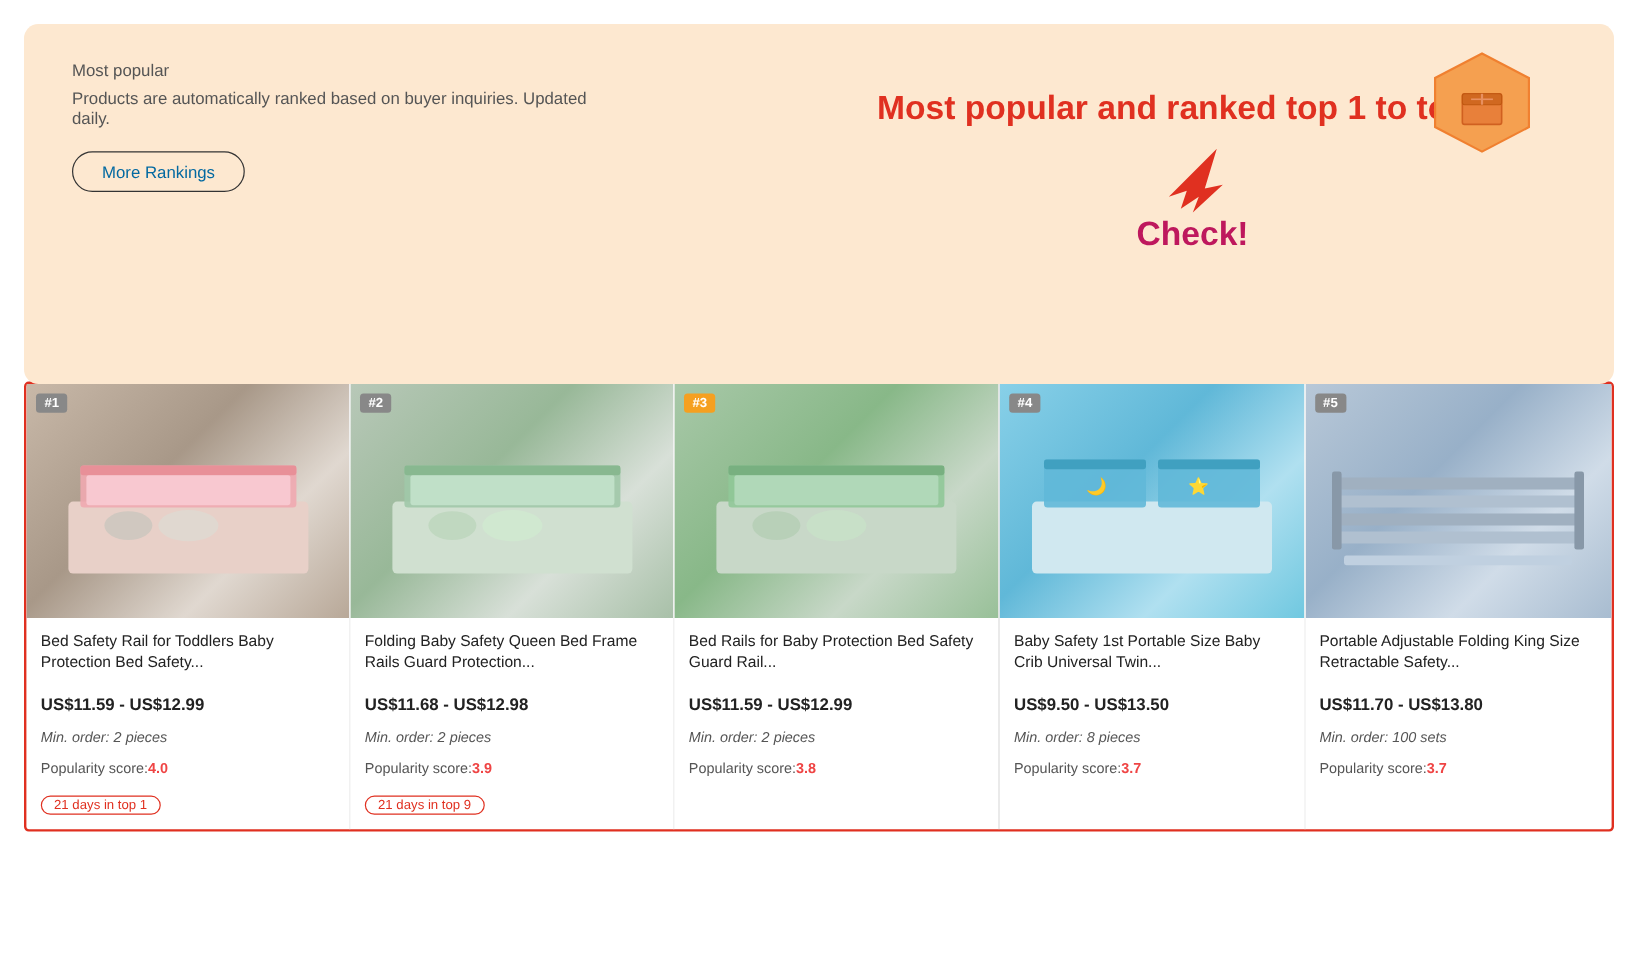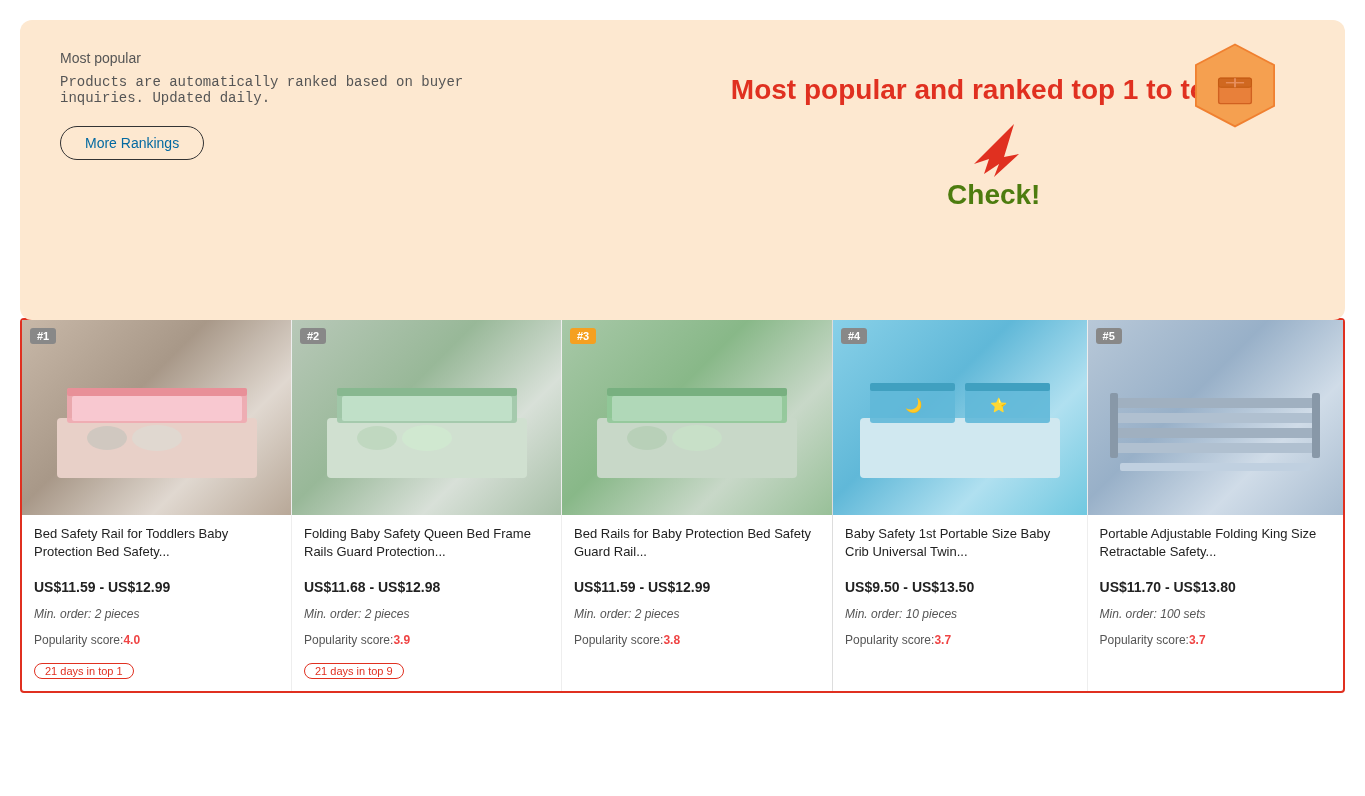--- a/index.html
+++ b/index.html
@@ -41,21 +41,20 @@
       font-weight: 800;
       color: #222;
       margin-bottom: 14px;
     }
 
     .banner-subtitle {
       font-size: 14px;
       color: #555;
       margin-bottom: 20px;
       max-width: 450px;
-      font-family: Liberation Mono, monospace;
     }
 
     .more-rankings-btn {
       border: 1.5px solid #333;
       border-radius: 20px;
       background: transparent;
       padding: 8px 24px;
       font-size: 14px;
       cursor: pointer;
       color: #0369a1;
@@ -73,21 +72,21 @@
     .banner-cta-text {
       color: #e03020;
       font-size: 28px;
       font-weight: bold;
       text-align: center;
       line-height: 1.4;
       margin-bottom: 10px;
     }
 
     .banner-cta-check {
-      color: #4d7c0f;
+      color: #be185d;
       font-size: 28px;
       font-weight: bold;
       text-align: center;
     }
 
     .arrow-svg {
       display: block;
       margin: 0 auto;
     }
 
@@ -315,21 +314,21 @@
       <rect x="115" y="45" width="85" height="8" rx="2" fill="#40a0c0"></rect>
       <text x="55" y="72" font-size="14" fill="#e8f8ff">🌙</text>
       <text x="140" y="72" font-size="14" fill="#e8f8ff">⭐</text>
     </svg>
           </div>
           <div class="rank-badge">#4</div>
         </div>
         <div class="product-info">
           <div class="product-name">Baby Safety 1st Portable Size Baby Crib Universal Twin...</div>
           <div class="product-price">US$9.50 - US$13.50</div>
-          <div class="product-min-order">Min. order: 10 pieces</div>
+          <div class="product-min-order">Min. order: 8 pieces</div>
           <div class="product-popularity">Popularity score:<strong>3.7</strong></div>
         </div>
       </div>
       <div class="product-card">
         <div class="product-image-wrapper">
           <div class="product-image-placeholder img-5">
             <svg width="220" height="160" viewBox="0 0 220 160" xmlns="http://www.w3.org/2000/svg">
       <rect x="5" y="60" width="210" height="10" rx="3" fill="#a0b0c0"></rect>
       <rect x="5" y="75" width="210" height="10" rx="3" fill="#b0c0d0"></rect>
       <rect x="5" y="90" width="210" height="10" rx="3" fill="#a0b0c0"></rect>

